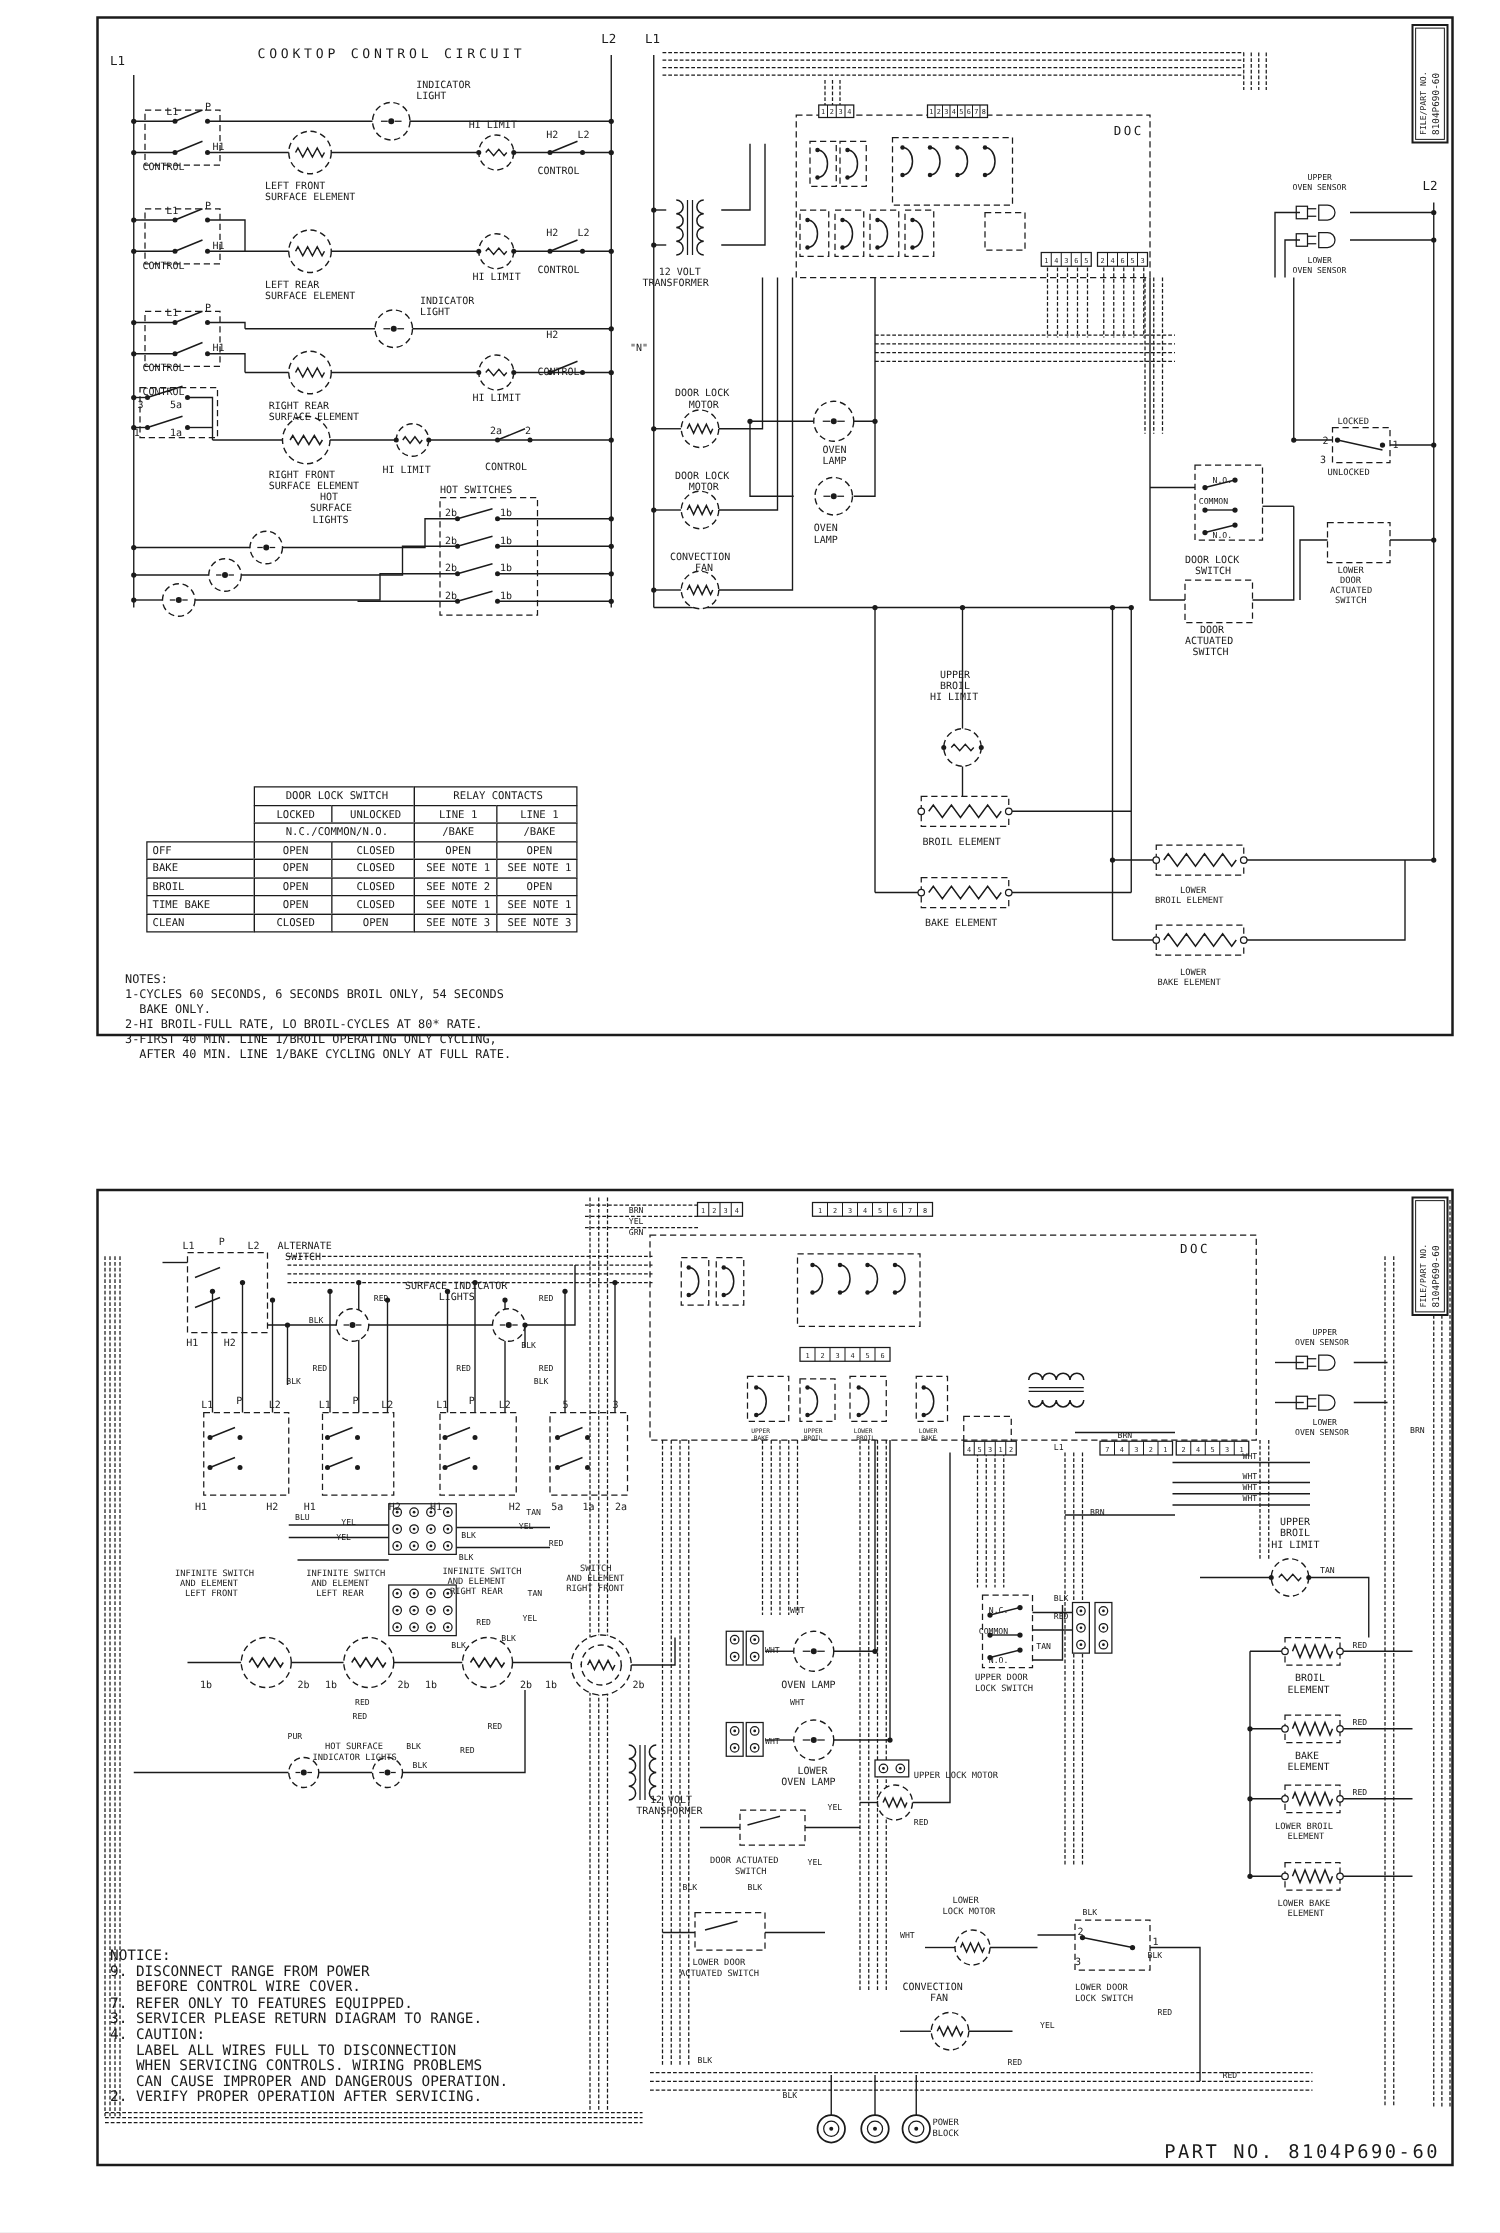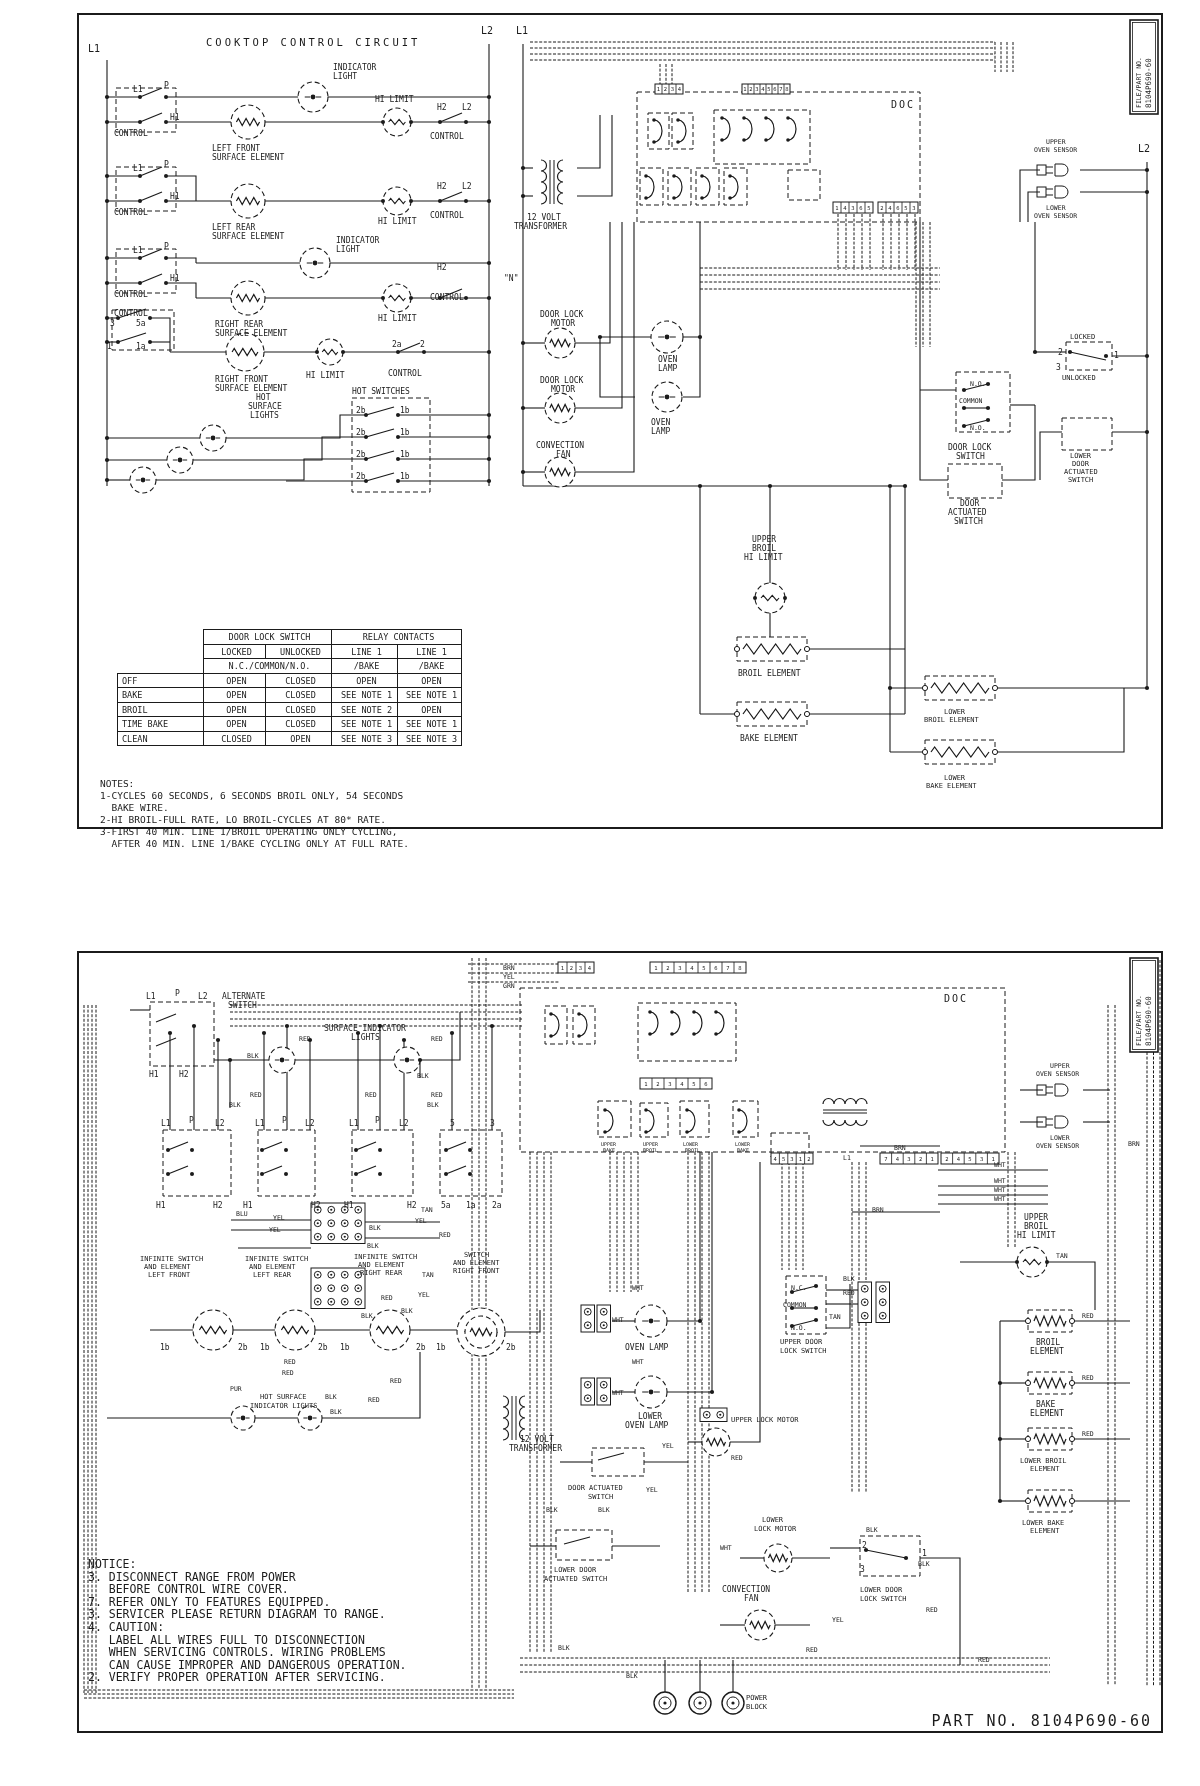--- a/index.html
+++ b/index.html
@@ -1192,28 +1192,28 @@
       <div class="c h">SEE NOTE 1</div>
       <div class="c ">CLEAN</div>
       <div class="c h">CLOSED</div>
       <div class="c h">OPEN</div>
       <div class="c h">SEE NOTE 3</div>
       <div class="c h">SEE NOTE 3</div>
     </div>
   <div id="notes-block" class="overlay">
       <div class="tline">NOTES:</div>
       <div class="tline">1-CYCLES 60 SECONDS, 6 SECONDS BROIL ONLY, 54 SECONDS</div>
-      <div class="tline">  BAKE WIRE.</div>
+      <div class="tline">  BAKE ONLY.</div>
       <div class="tline">2-HI BROIL-FULL RATE, LO BROIL-CYCLES AT 80* RATE.</div>
       <div class="tline">3-FIRST 40 MIN. LINE 1/BROIL OPERATING ONLY CYCLING,</div>
       <div class="tline">  AFTER 40 MIN. LINE 1/BAKE CYCLING ONLY AT FULL RATE.</div>
     </div>
   <div id="notice-block" class="overlay">
       <div class="tline">NOTICE:</div>
-      <div class="tline">3. DISCONNECT RANGE FROM POWER</div>
+      <div class="tline">9. DISCONNECT RANGE FROM POWER</div>
       <div class="tline">   BEFORE CONTROL WIRE COVER.</div>
       <div class="tline">7. REFER ONLY TO FEATURES EQUIPPED.</div>
       <div class="tline">3. SERVICER PLEASE RETURN DIAGRAM TO RANGE.</div>
       <div class="tline">4. CAUTION:</div>
       <div class="tline">   LABEL ALL WIRES FULL TO DISCONNECTION</div>
       <div class="tline">   WHEN SERVICING CONTROLS. WIRING PROBLEMS</div>
       <div class="tline">   CAN CAUSE IMPROPER AND DANGEROUS OPERATION.</div>
       <div class="tline">2. VERIFY PROPER OPERATION AFTER SERVICING.</div>
     </div>
 </div>

